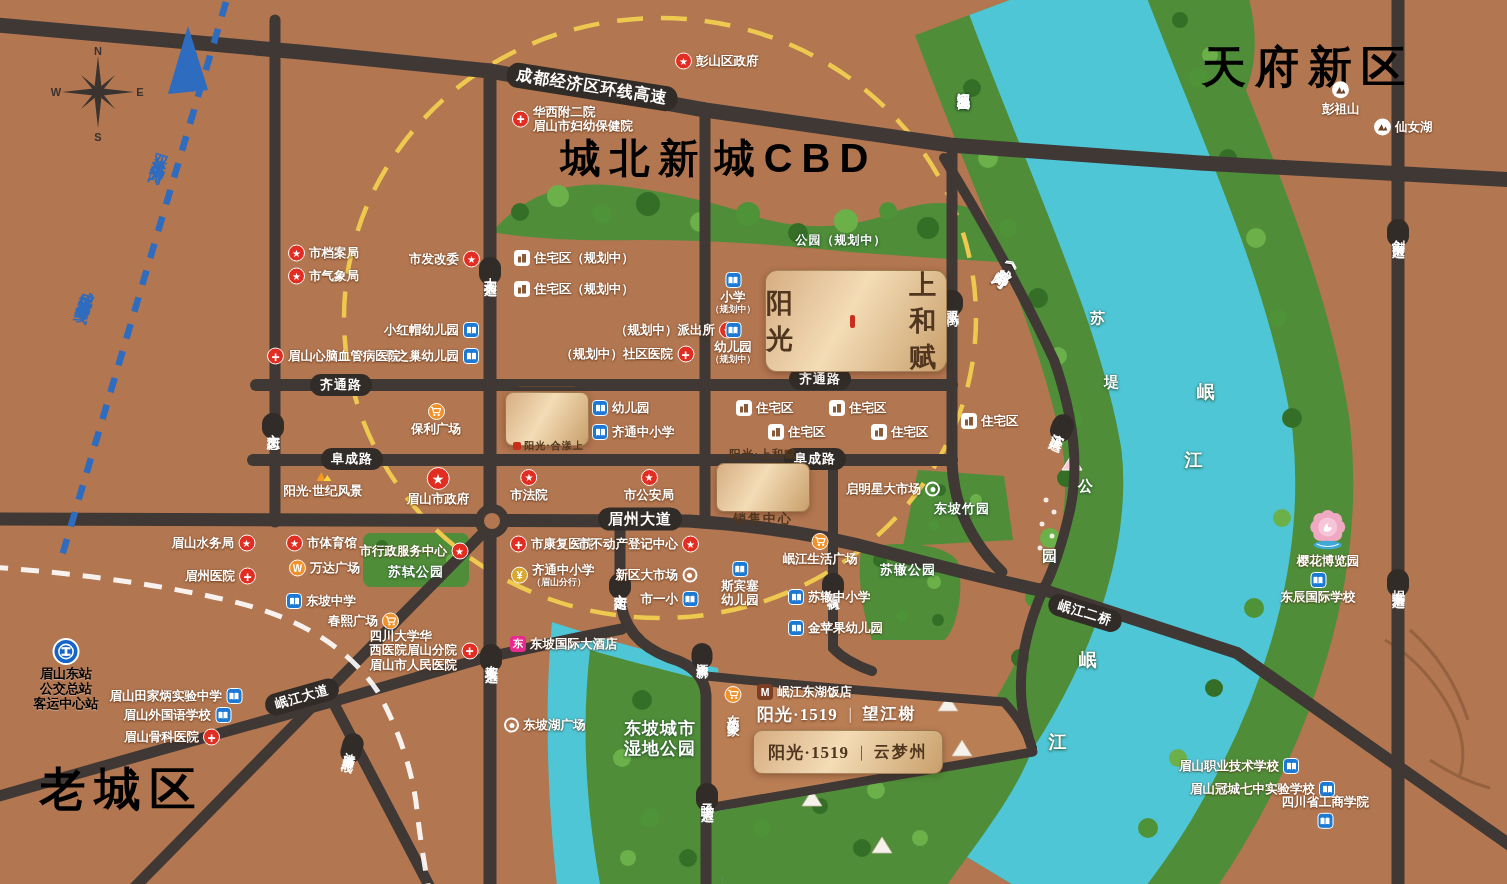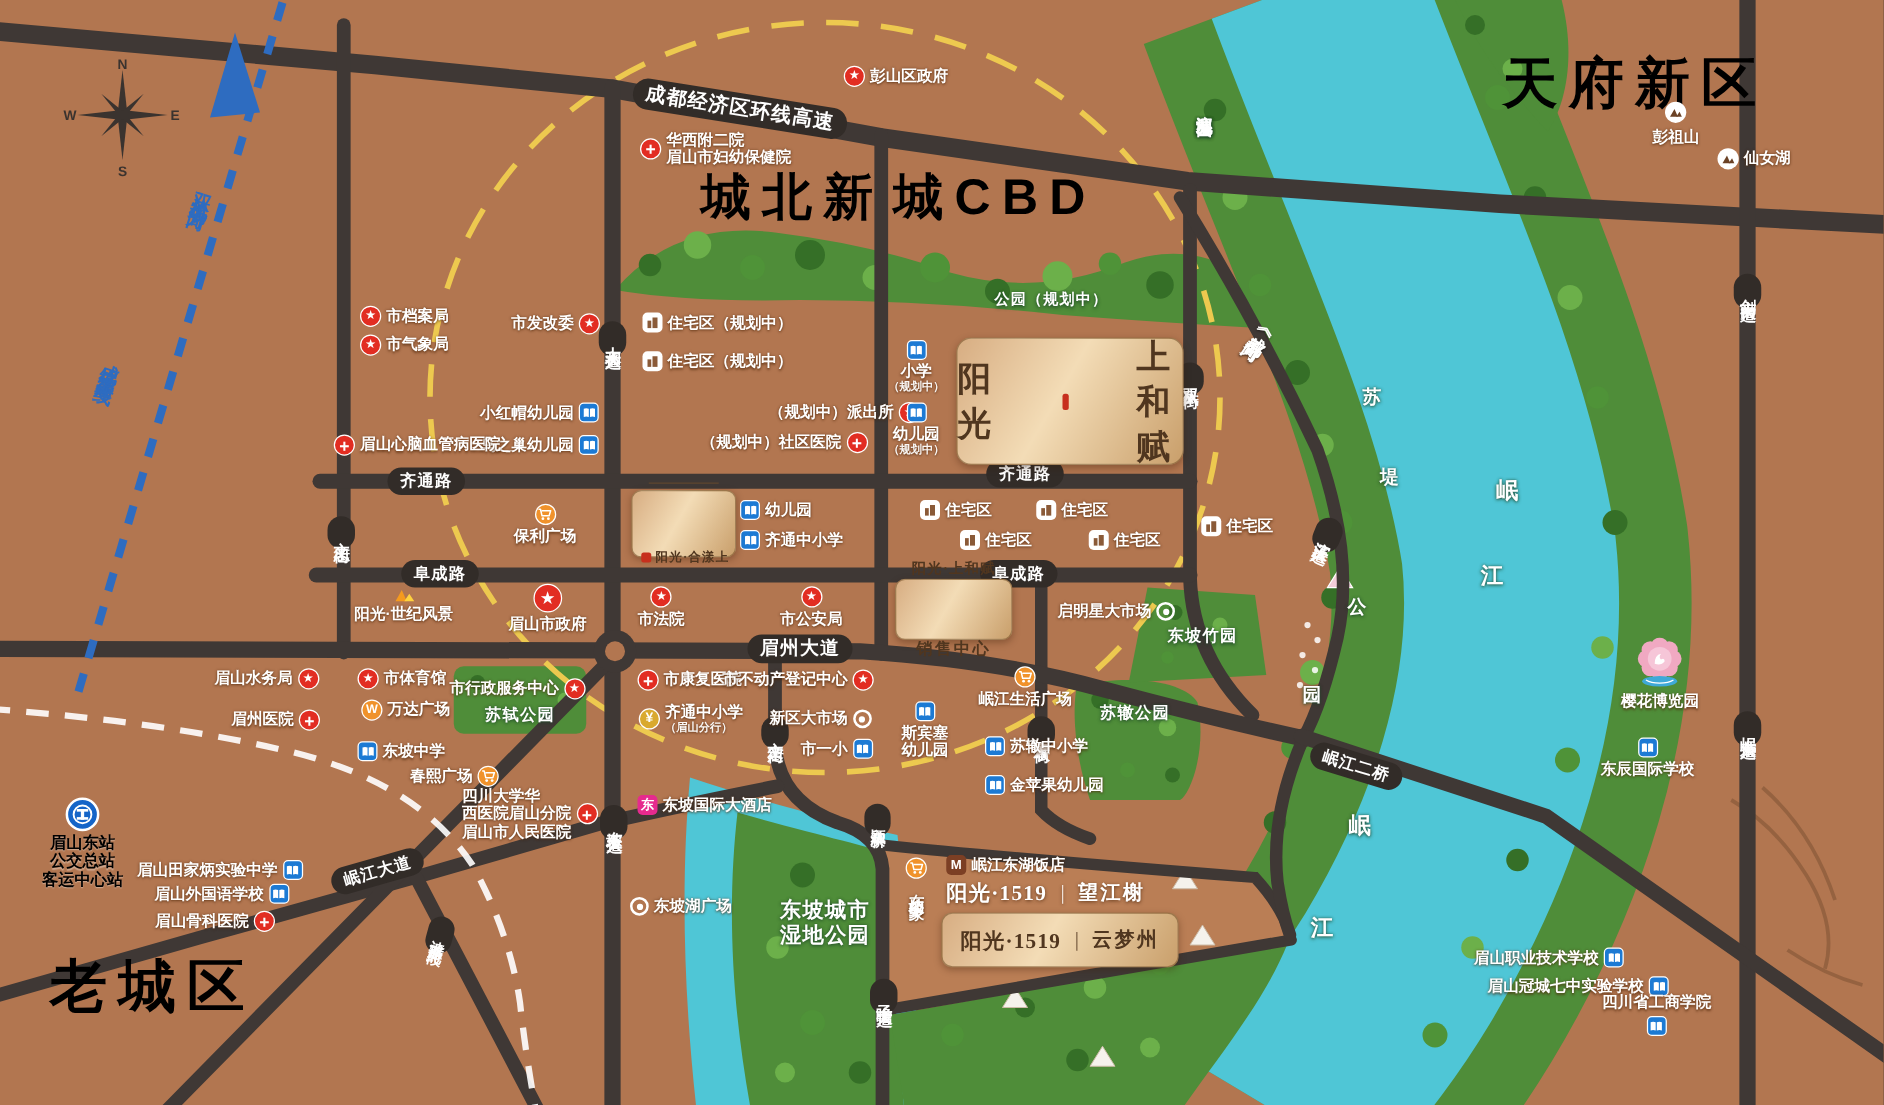--- a/index.html
+++ b/index.html
@@ -651,21 +651,21 @@
               <circle cx="15.5" cy="10" r="7"></circle>
             </g>
             <circle cx="23" cy="17" r="9.5" fill="#f6c6d8"></circle>
             <path d="M19 21 Q19 14 24 13 Q22 16 24 17.5 Q27 16 27 19 Q24 23 19 21 Z" fill="#fff"></path>
             <ellipse cx="23" cy="35" rx="14" ry="4.2" fill="#3fa9d8"></ellipse>
             <path d="M12 34 q4 2.5 11 2.5 q7 0 11 -2.5" stroke="#fff" stroke-width="1" fill="none"></path>
           </svg>
         </span>
         <span class="txt">樱花博览园</span>
       </div>
-      <div class="poi side-A" style="left: 1318px; top: 590px; transform: translateX(-50%);">
+      <div class="poi side-A" style="left: 1318px; top: 572px; transform: translateX(-50%);">
         <span class="ic sq sch">
           <svg width="11" height="9" viewBox="0 0 12 10">
             <path d="M1 1.2 Q3.2 .2 5.5 1.2 L5.5 8.4 Q3.2 7.4 1 8.4 Z M6.5 1.2 Q8.8 .2 11 1.2 L11 8.4 Q8.8 7.4 6.5 8.4 Z" fill="#fff"></path>
           </svg>
         </span>
         <span class="txt">东辰国际学校</span>
       </div>
       <div class="poi side-R" style="left: 1299px; top: 766px; transform: translate(-100%, -50%);">
         <span class="txt">眉山职业技术学校</span>
         <span class="ic sq sch">

